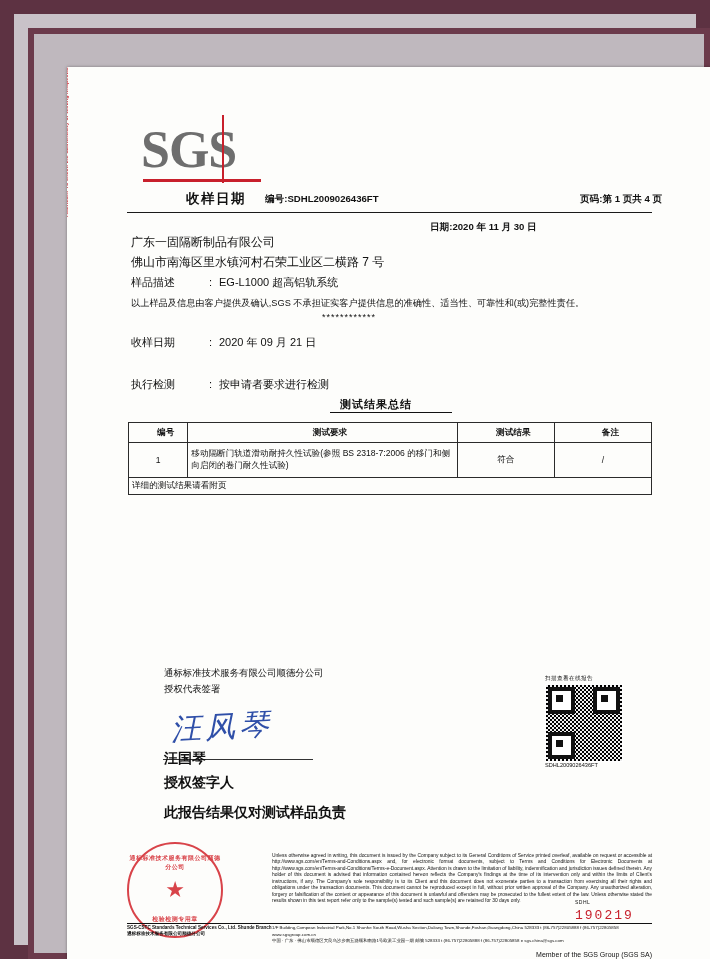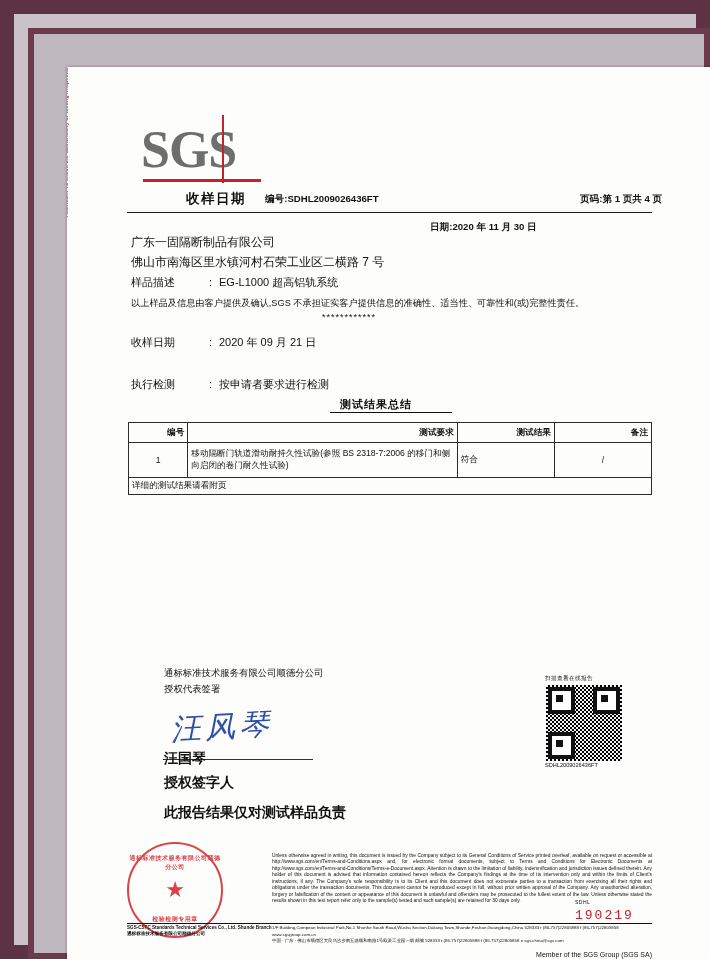--- a/index.html
+++ b/index.html
@@ -171,27 +171,27 @@
     font-size: 8.6px;
     color: #111;
   }
   table.result th, table.result td {
     border: 1px solid #2b2b2b;
     padding: 2px 3px;
     vertical-align: middle;
   }
   table.result th {
     font-weight: bold;
-    text-align: right;
+    text-align: center;
     height: 15px;
     padding-left: 18px;
   }
   .col-no { width: 42px; text-align: center; }
   .col-req { width: 286px; }
-  .col-res { width: 86px; text-align: left; }
+  .col-res { width: 86px; text-align: center; }
   .col-rem { width: 86px; text-align: center; }
   .row-tall td { height: 30px; }
 
   .sign-org {
     position: absolute;
     left: 97px;
     top: 598px;
     font-size: 9.4px;
     line-height: 1.7;
     color: #111;

